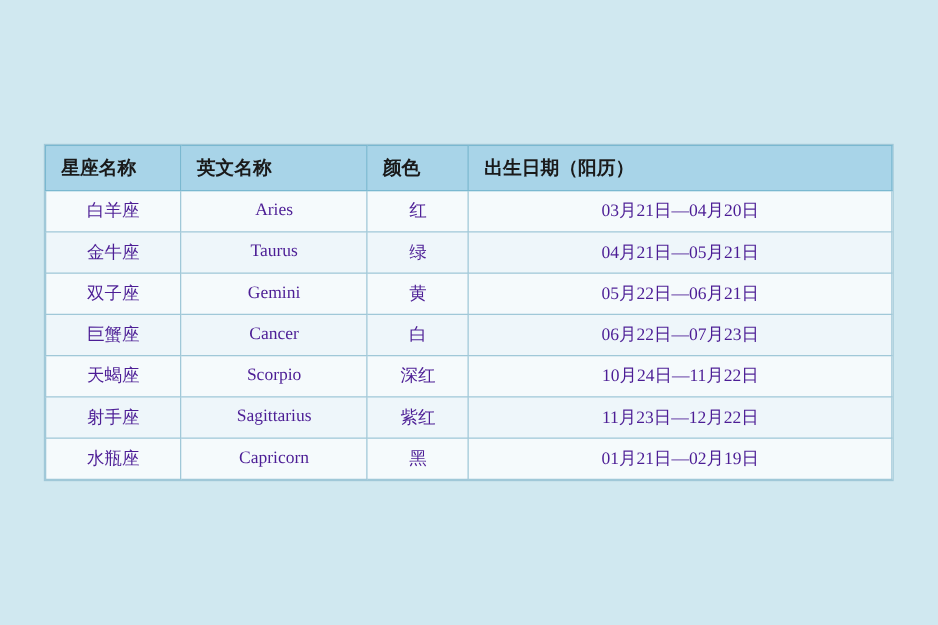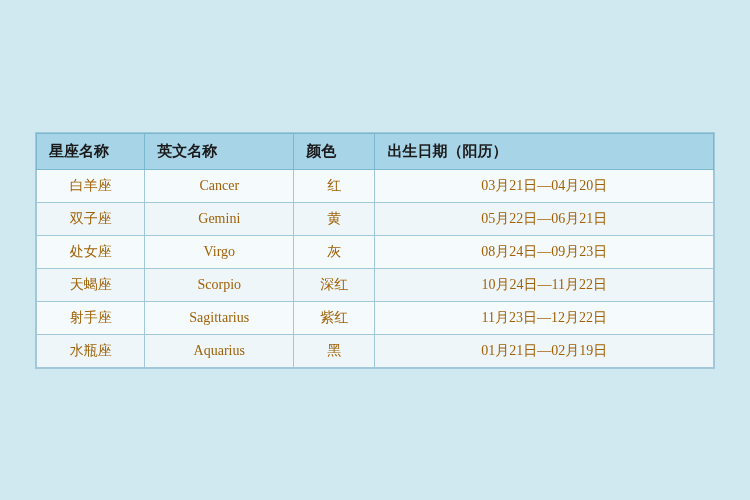--- a/index.html
+++ b/index.html
@@ -38,21 +38,21 @@
       font-weight: bold;
       font-size: 15px;
       color: #1a1a1a;
     }
 
     td {
       border: 1px solid #a0c8d8;
       padding: 7px 12px;
       text-align: center;
       font-size: 14px;
-      color: #a16207;
+      color: #4c1d95;
       background-color: #f5fafc;
     }
 
     tr:nth-child(even) td {
       background-color: #eef6fa;
     }
 
     .col-chinese { width: 16%; }
     .col-english { width: 22%; font-family: Liberation Mono, monospace; }
     .col-color   { width: 12%; }
@@ -67,49 +67,55 @@
       <tr>
         <th class="col-chinese">星座名称</th>
         <th class="col-english">英文名称</th>
         <th class="col-color">颜色</th>
         <th class="col-date">出生日期（阳历）</th>
       </tr>
     </thead>
     <tbody id="table-body">
     <tr>
           <td>白羊座</td>
-          <td>Cancer</td>
+          <td>Aries</td>
           <td>红</td>
           <td>03月21日—04月20日</td>
+        </tr>
+        <tr>
+          <td>金牛座</td>
+          <td>Taurus</td>
+          <td>绿</td>
+          <td>04月21日—05月21日</td>
         </tr>
         <tr>
           <td>双子座</td>
           <td>Gemini</td>
           <td>黄</td>
           <td>05月22日—06月21日</td>
         </tr>
         <tr>
-          <td>处女座</td>
-          <td>Virgo</td>
-          <td>灰</td>
-          <td>08月24日—09月23日</td>
+          <td>巨蟹座</td>
+          <td>Cancer</td>
+          <td>白</td>
+          <td>06月22日—07月23日</td>
         </tr>
         <tr>
           <td>天蝎座</td>
           <td>Scorpio</td>
           <td>深红</td>
           <td>10月24日—11月22日</td>
         </tr>
         <tr>
           <td>射手座</td>
           <td>Sagittarius</td>
           <td>紫红</td>
           <td>11月23日—12月22日</td>
         </tr>
         <tr>
           <td>水瓶座</td>
-          <td>Aquarius</td>
+          <td>Capricorn</td>
           <td>黑</td>
           <td>01月21日—02月19日</td>
         </tr>
       </tbody>
   </table>
 </div>
 
 </body></html>

